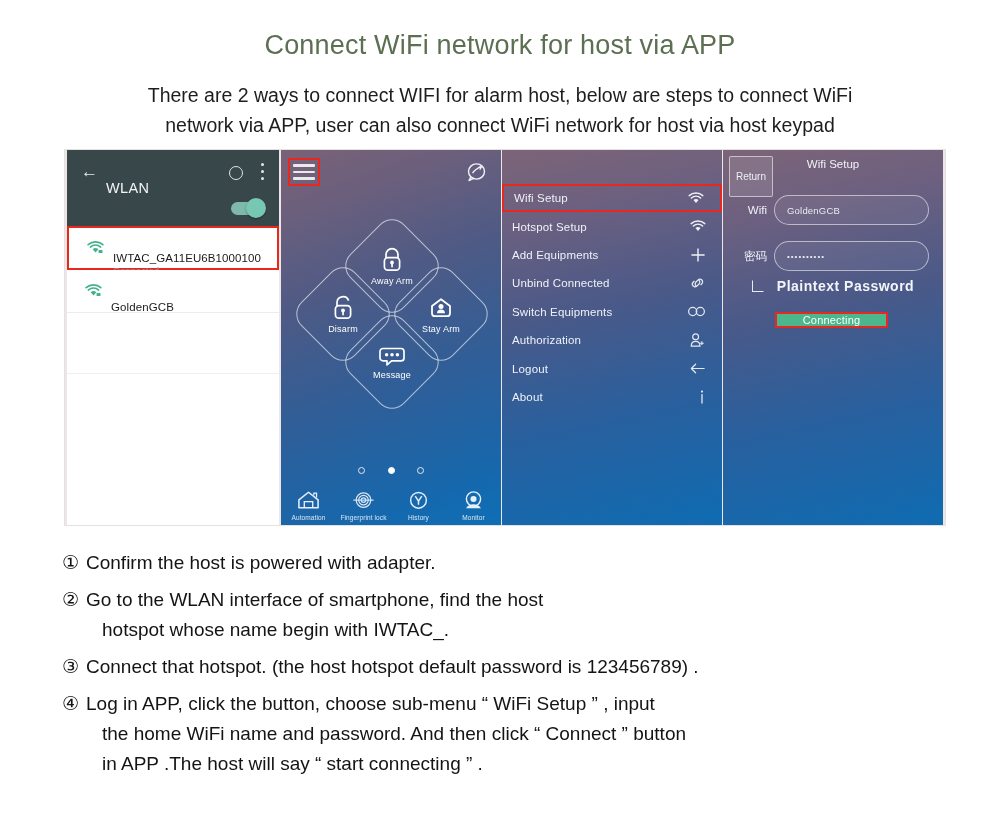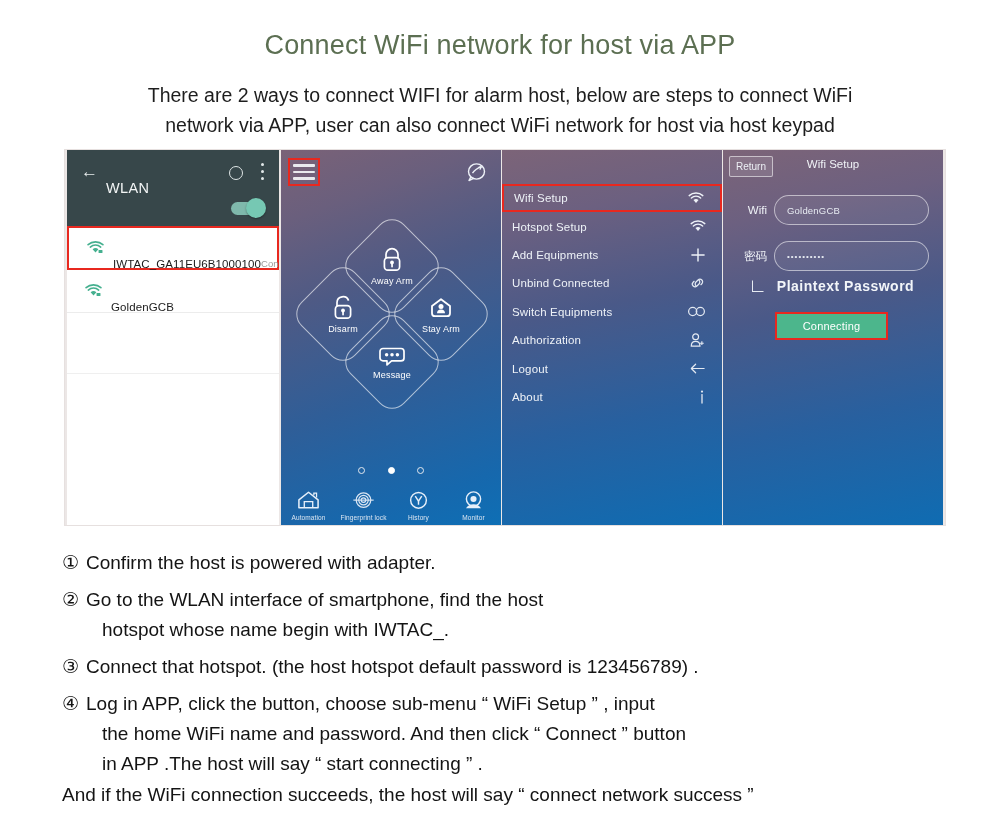--- a/index.html
+++ b/index.html
@@ -53,21 +53,21 @@
   .wlan-knob{
     position:absolute;right:13px;top:4px;width:20px;height:20px;border-radius:50%;
     background:#76c8b3;box-shadow:0 1px 2px rgba(0,0,0,.35);
   }
   .wifi-row{
     position:relative;height:42px;display:flex;align-items:center;
     padding-left:12px;border-bottom:1px solid #ececec;background:#fff;
   }
   .wifi-row.sel{border:2px solid #e8281f;height:40px;border-bottom:2px solid #e8281f;}
   .wifi-ico{width:28px;flex:0 0 28px;display:flex;justify-content:center;}
-  .wifi-txt{display:flex;flex-direction:row;justify-content:flex-end;padding-left:4px;margin-top:32px;}
+  .wifi-txt{display:flex;flex-direction:column;justify-content:flex-end;padding-left:4px;margin-top:32px;}
   .wifi-name{font-size:11.5px;color:#1b1b1b;line-height:13px;letter-spacing:.1px;}
   .wifi-sub{font-size:9.5px;color:#9a9a9a;line-height:12px;}
   .wifi-filler{background:#fff;height:60px;border-bottom:1px solid #efefef;}
 
   
   .grad{
     position:absolute;inset:0;
     background:
       linear-gradient(160deg,#7a6277 0%,#6a5f7d 16%,#4e5a85 36%,#2f5e98 62%,#1668ad 88%,#0e6fb5 100%);
   }
@@ -116,40 +116,40 @@
     position:relative;height:28.4px;display:flex;align-items:center;
     padding:0 16px 0 10px;box-sizing:border-box;
   }
   .mrow.sel{border:2px solid #e8281f;}
   .mlbl{flex:1;font-size:11.5px;color:#eef2f7;letter-spacing:.15px;}
   .mico{width:22px;display:flex;justify-content:flex-end;align-items:center;color:#e9eef5;}
 
   
   .p4head{position:relative;height:32px;}
   .retbtn{
-    position:absolute;left:6px;top:6px;padding:4px 6px;font-size:10px;color:#eceff4;
+    position:absolute;left:6px;top:6px;padding:14px 6px;font-size:10px;color:#eceff4;
     border:1px solid rgba(255,255,255,.55);background:rgba(255,255,255,.10);border-radius:2px;
   }
   .p4title{position:absolute;left:0;right:0;top:8px;text-align:center;font-size:11.5px;color:#f0f3f7;}
   .frow{position:relative;height:36px;margin:10px 14px 0 10px;display:flex;align-items:center;justify-content:flex-end;}
   .flabel{width:34px;flex:0 0 34px;font-size:11.5px;color:#eef1f6;text-align:right;padding-right:7px;}
   .finput{
     flex:1;height:30px;border:1px solid rgba(255,255,255,.55);border-radius:16px;
     display:flex;align-items:center;padding:0 12px;box-sizing:border-box;
     font-size:9.5px;color:#e7ebf2;background:rgba(255,255,255,.05);letter-spacing:.2px;
   }
   .finput.pw{letter-spacing:1px;font-size:8px;}
   .ptrow{position:absolute;left:0;right:0;top:128px;display:flex;align-items:center;justify-content:center;}
   .ptbox{
     width:12px;height:12px;border:1.6px solid #e7ebf2;box-sizing:border-box;margin-right:13px;
     border-top-color:transparent;border-right-color:transparent;
   }
   .ptlbl{font-size:14px;color:#f2f5f9;letter-spacing:.5px;font-weight:600;text-align:right;}
   .connbtn{
-    position:absolute;left:52px;top:162px;width:113px;height:28px;
+    position:absolute;left:52px;top:162px;width:113px;height:16px;
     background:#4cb68c;border:2px solid #e8281f;box-sizing:border-box;
     display:flex;align-items:center;justify-content:center;
     font-size:11px;color:#ffffff;letter-spacing:.2px;
   }
 
   
   .steps{position:absolute;left:62px;top:548px;width:900px;}
   .step{display:flex;font-size:19px;line-height:30px;color:#141414;margin-bottom:7px;}
   .num{flex:0 0 24px;}
   .stext{flex:1;}
@@ -469,16 +469,15 @@
 
     <div class="step">
       <span class="num">④</span>
       <span class="stext">
         <span class="ln">Log in APP, click the      button, choose sub-menu “ WiFi Setup ” , input</span>
         <span class="ln ind">the home WiFi name and password. And then click “ Connect ”  button</span>
         <span class="ln ind">in APP .The host will say “  start connecting ” .</span>
       </span>
     </div>
 
-    <div class="tail">And if the WiFi connection succeeds, the host will say “ connect network success ”</div>
   </div>
 
 </div>
 
 </body></html>

